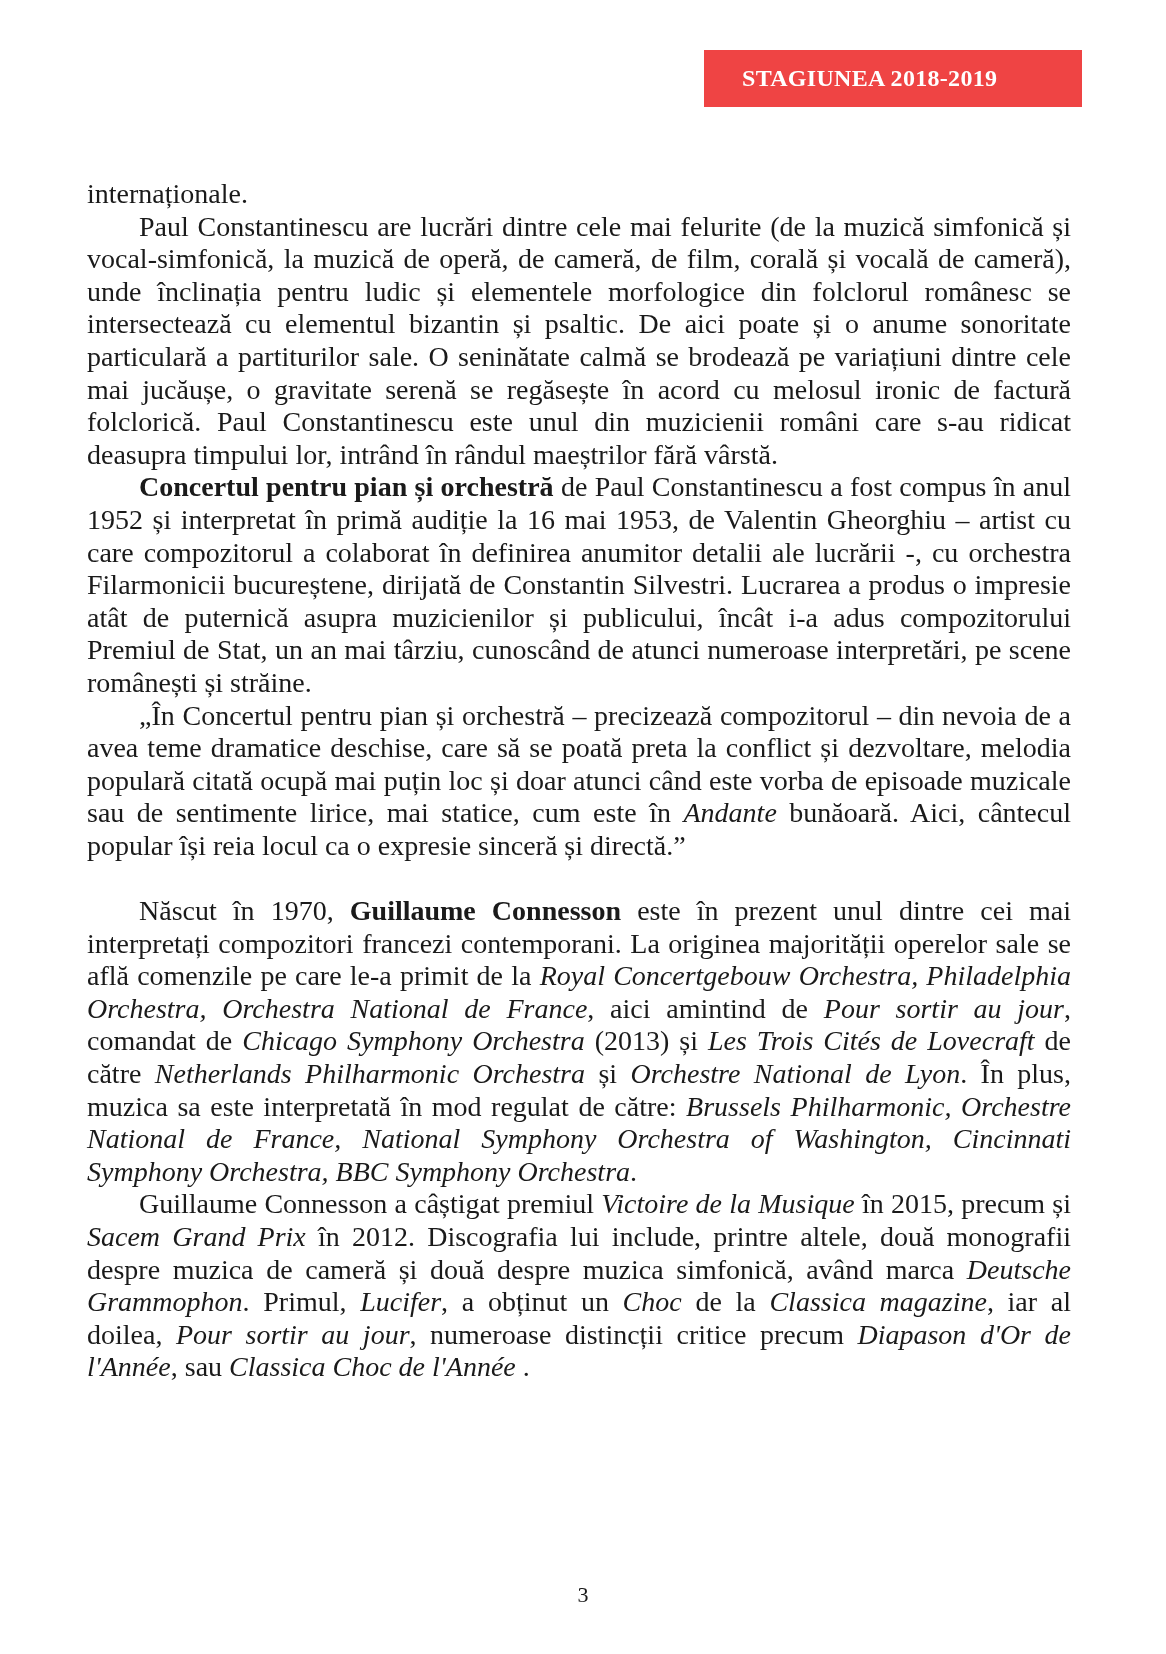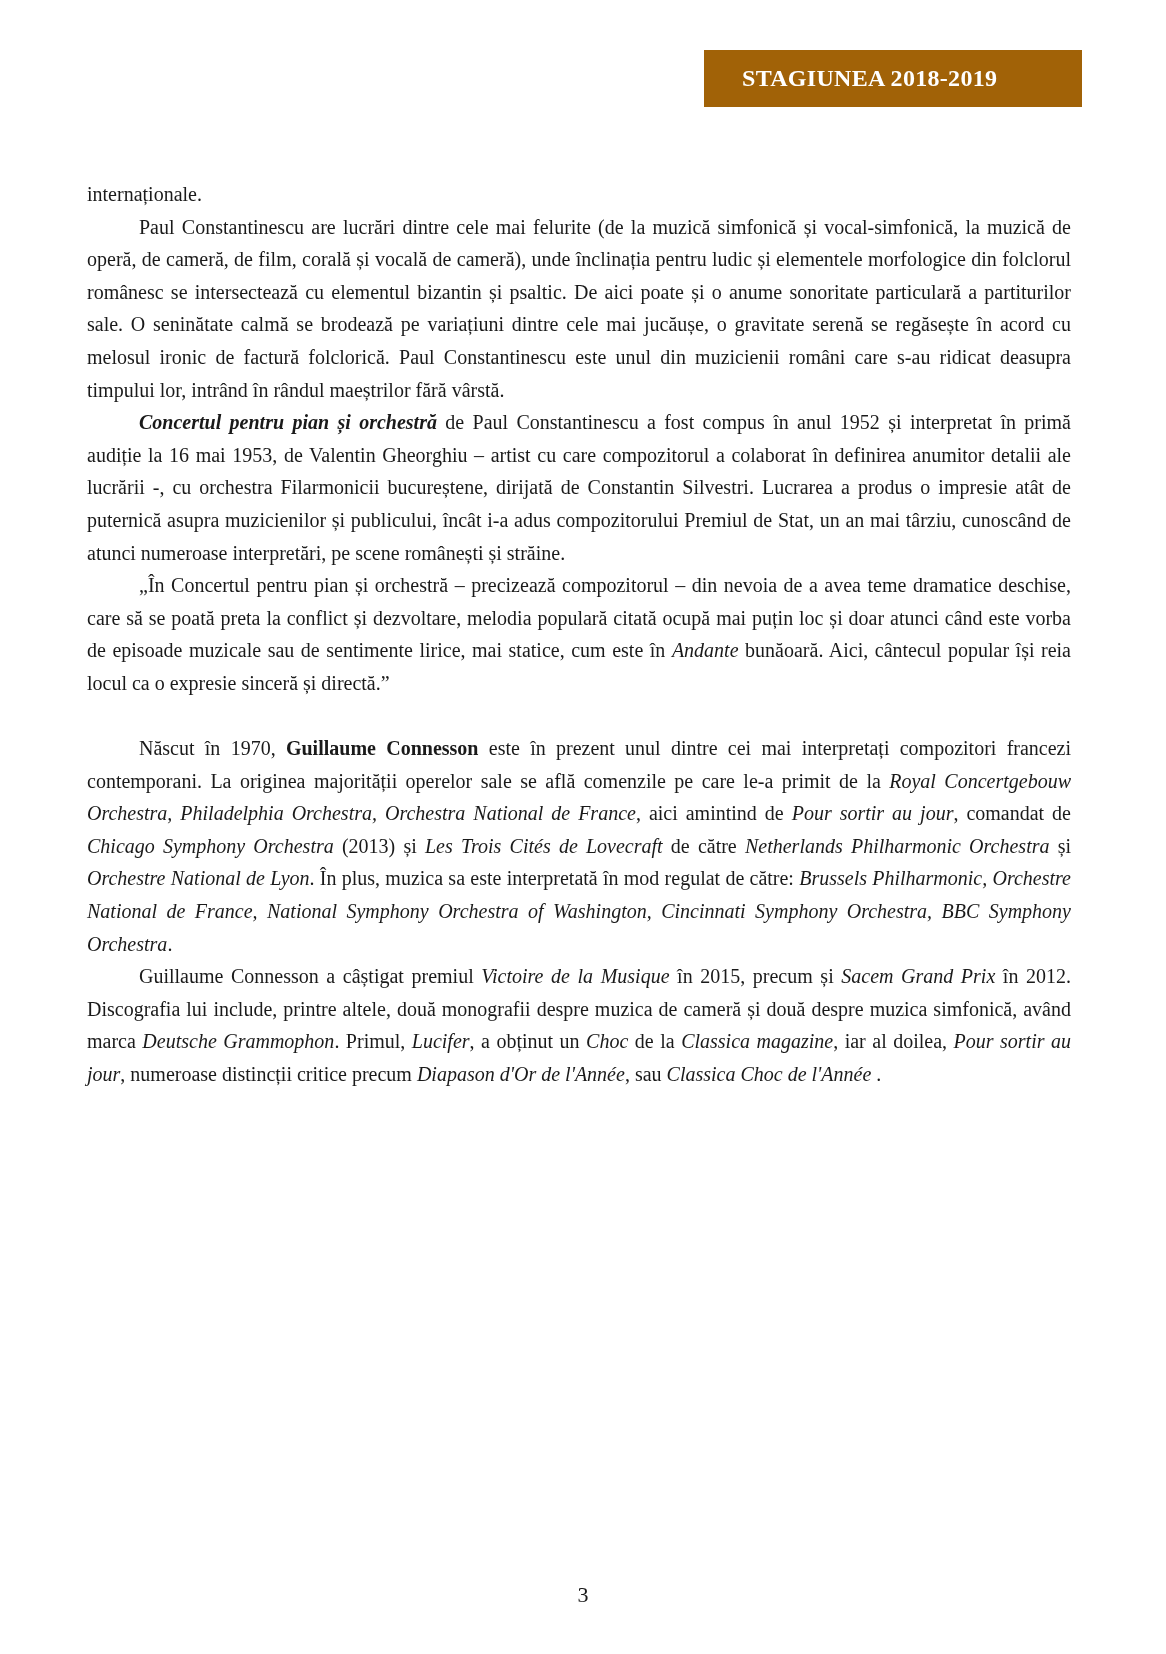--- a/index.html
+++ b/index.html
@@ -14,52 +14,52 @@
       overflow: hidden;
       font-family: "Liberation Serif", "DejaVu Serif", serif;
       color: #1a1a1a;
     }
     .header-badge {
       position: absolute;
       left: 704px;
       top: 50px;
       width: 378px;
       height: 57px;
-      background: #a16207;
+      background: #ef4444;
       color: #ffffff;
       font-family: "Liberation Serif", "DejaVu Serif", serif;
       font-weight: bold;
       font-size: 24px;
       letter-spacing: 0.3px;
       display: flex;
       align-items: center;
       padding-left: 38px;
       box-sizing: border-box;
     }
     .content {
       position: absolute;
       left: 87px;
       top: 178px;
       width: 984px;
-      font-size: 20px;
+      font-size: 28px;
       line-height: 32.6px;
       text-align: justify;
     }
     .content p {
       margin: 0;
     }
     .content p.indent {
       text-indent: 52px;
     }
     .content p.gap-before {
       margin-top: 32.6px;
     }
     em { }
     strong { font-weight: bold; }
-    .bi { font-weight: bold; font-style: italic; }
+    .bi { font-weight: bold; }
     .page-number {
       position: absolute;
       left: 0;
       width: 1166px;
       top: 1582px;
       text-align: center;
       font-size: 22px;
       font-family: "Liberation Serif", "DejaVu Serif", serif;
     }
   </style>

